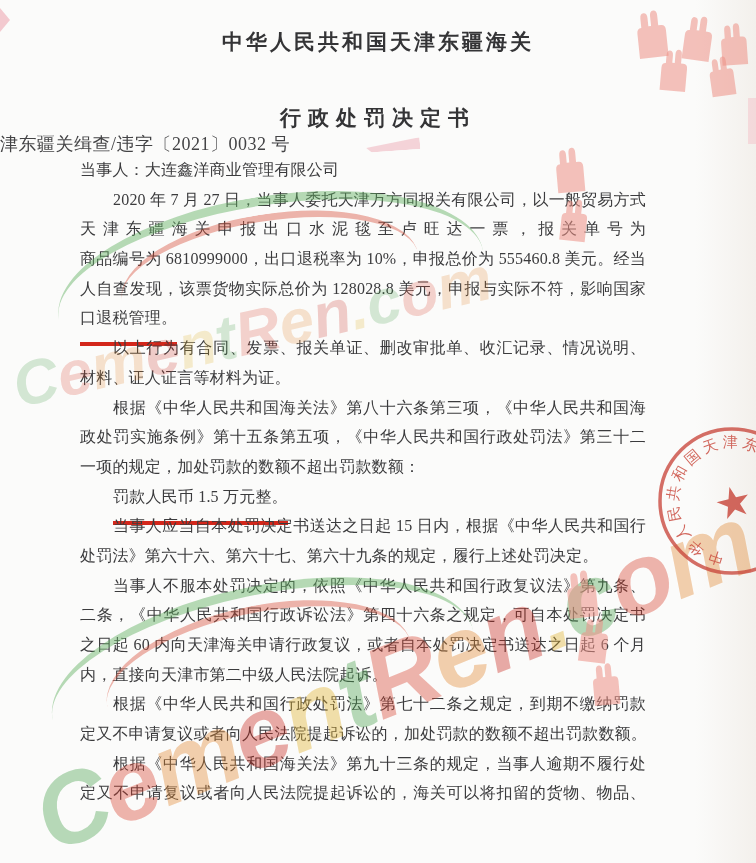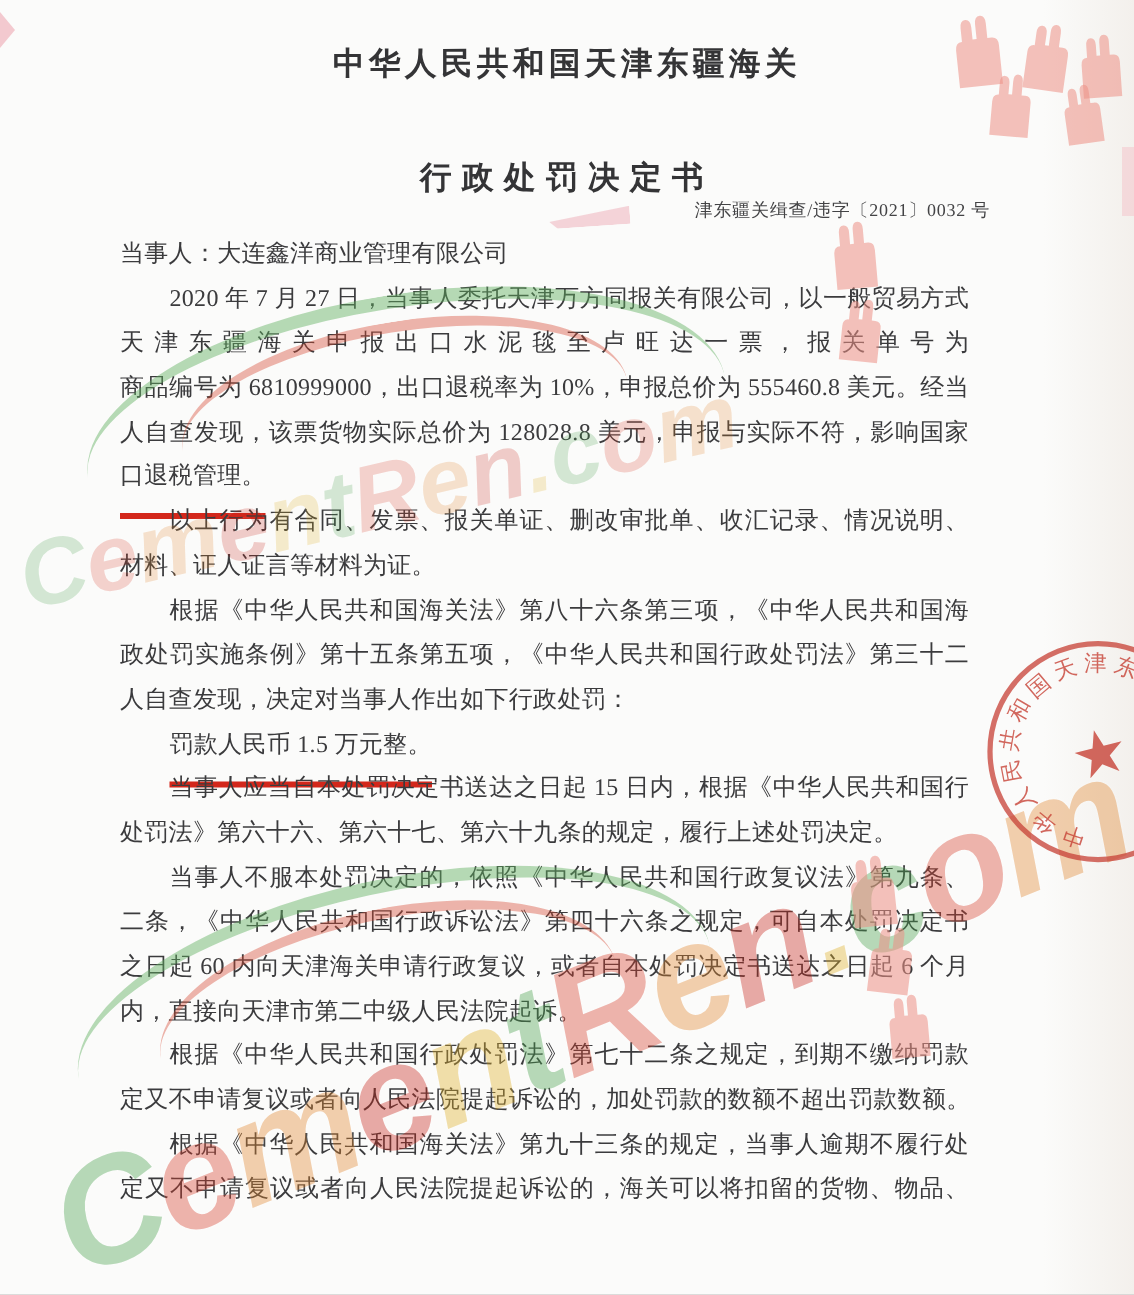--- a/index.html
+++ b/index.html
@@ -17,22 +17,22 @@
   
   .doc-title{
     position:absolute;top:28px;left:0;width:100%;text-align:center;
     font-size:21px;font-weight:600;letter-spacing:3px;color:#343436;
   }
   .doc-subtitle{
     position:absolute;top:104px;left:0;width:100%;text-align:center;
     font-size:21px;font-weight:600;letter-spacing:7px;color:#343436;
   }
   .doc-number{
-    position:absolute;top:132px;left:0;width:660px;text-align:right;
-    font-size:12px;letter-spacing:.5px;color:#434345;
+    position:absolute;top:132px;left:0;width:660px;text-align:left;
+    font-size:18px;letter-spacing:.5px;color:#434345;
   }
   
   .doc-body{
     position:absolute;top:155px;left:80px;width:566px;z-index:2;
     font-size:16px;color:var(--ink);
   }
   .doc-line{
     height:29.7px;line-height:29.7px;white-space:nowrap;
     letter-spacing:.2px;
   }
@@ -79,21 +79,21 @@
       <div class="doc-line"><span>当事人：大连鑫洋商业管理有限公司</span></div>
       <div class="doc-line indent fill"><span>2020 年 7 月 27 日，当事人委托天津万方同报关有限公司，以一般贸易方式向</span></div>
       <div class="doc-line fill"><span>天津东疆海关申报</span><span class="ru">出口水泥毯</span><span>至卢旺达一票，报关单号为 021720200000231385，</span></div>
       <div class="doc-line fill"><span>商品编号为 6810999000，出口退税率为 10%，</span><span class="ru">申报总价为 555460.8 美元。经当事</span></div>
       <div class="doc-line fill"><span class="ru">人自查发现，该票货物实际总价为 128028.8 美元，申报与实际不符，影响国家出</span></div>
       <div class="doc-line"><span class="ru">口退税管理。</span></div>
       <div class="doc-line indent fill"><span>以上行为有合同、发票、报关单证、删改审批单、收汇记录、情况说明、笔录</span></div>
       <div class="doc-line"><span>材料、证人证言等材料为证。</span></div>
       <div class="doc-line indent fill"><span>根据《中华人民共和国海关法》第八十六条第三项，《中华人民共和国海关行</span></div>
       <div class="doc-line fill"><span>政处罚实施条例》第十五条第五项，《中华人民共和国行政处罚法》第三十二条第</span></div>
-      <div class="doc-line"><span>人自查发现，决定对当事人作出如下行政处罚：</span></div>
+      <div class="doc-line"><span>一项的规定，加处罚款的数额不超出罚款数额：</span></div>
       <div class="doc-line indent"><span class="ru">罚款人民币 1.5 万元整。</span></div>
       <div class="doc-line indent fill"><span>当事人应当自本处罚决定书送达之日起 15 日内，根据《中华人民共和国行政</span></div>
       <div class="doc-line"><span>处罚法》第六十六、第六十七、第六十九条的规定，履行上述处罚决定。</span></div>
       <div class="doc-line indent fill"><span>当事人不服本处罚决定的，依照《中华人民共和国行政复议法》第九条、第十</span></div>
       <div class="doc-line fill"><span>二条，《中华人民共和国行政诉讼法》第四十六条之规定，可自本处罚决定书送达</span></div>
       <div class="doc-line fill"><span>之日起 60 内向天津海关申请行政复议，或者自本处罚决定书送达之日起 6 个月</span></div>
       <div class="doc-line"><span>内，直接向天津市第二中级人民法院起诉。</span></div>
       <div class="doc-line indent fill"><span>根据《中华人民共和国行政处罚法》第七十二条之规定，到期不缴纳罚款的，</span></div>
       <div class="doc-line"><span>定又不申请复议或者向人民法院提起诉讼的，加处罚款的数额不超出罚款数额。</span></div>
       <div class="doc-line indent fill"><span>根据《中华人民共和国海关法》第九十三条的规定，当事人逾期不履行处罚决</span></div>

